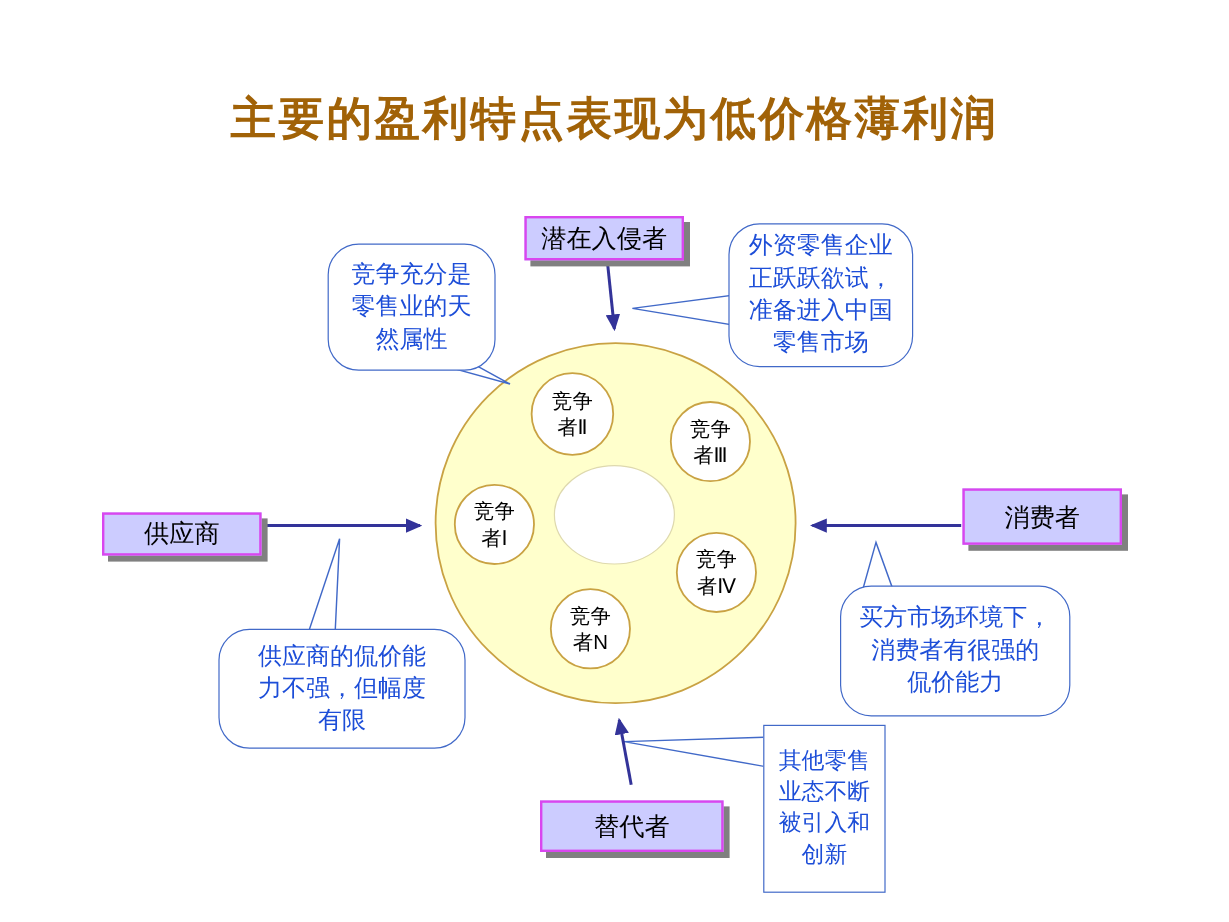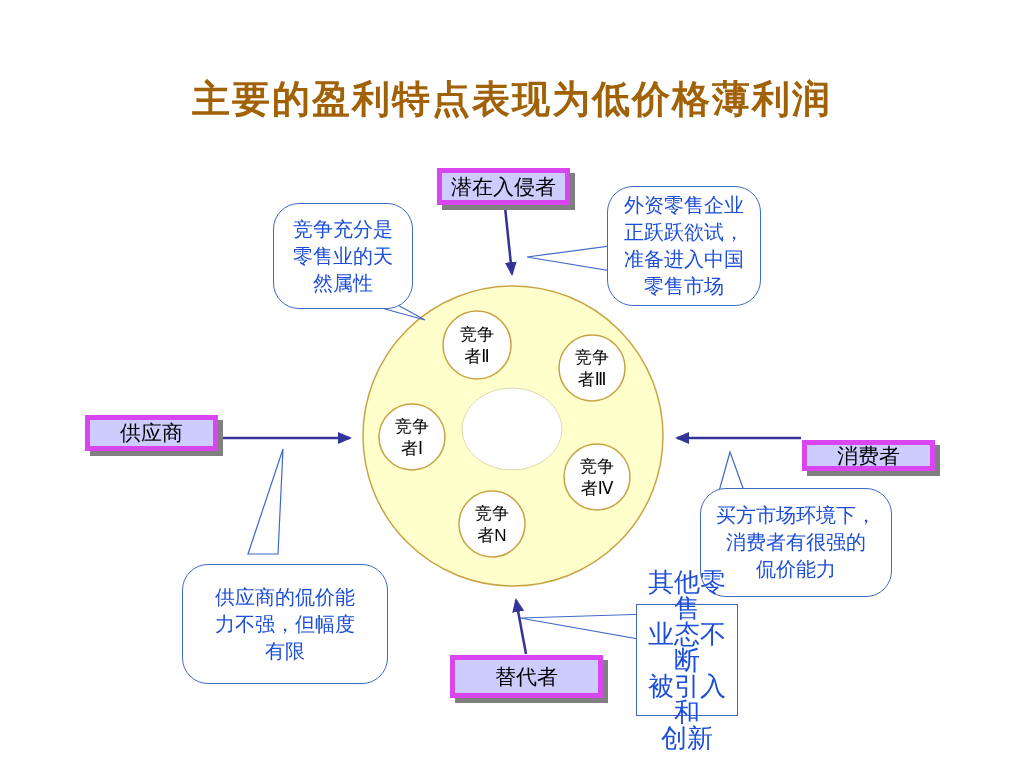--- a/index.html
+++ b/index.html
@@ -17,23 +17,23 @@
 
   .big-circle   { fill:var(--circle-fill,#ffffcc); stroke:var(--circle-border,#c9a243); stroke-width:1.5; }
   .small-circle { fill:#ffffff; stroke:var(--circle-border,#c9a243); stroke-width:1.5; }
   .center-ellipse { fill:#ffffff; stroke:#ded9ae; stroke-width:1; }
   .arrow-line { stroke:var(--arrow,#333399); stroke-width:2.5; fill:none; }
   .arrow-head { fill:var(--arrow,#333399); }
   .tail { fill:#ffffff; stroke:var(--callout-border,#4169c8); stroke-width:1.2; }
 
   .force-box {
     position:absolute; background:var(--box-fill,#ccccff);
-    border:5px solid #d946ef; box-shadow:5px 5px 0 var(--box-shadow,#808080);
+    border:2px solid #d946ef; box-shadow:5px 5px 0 var(--box-shadow,#808080);
     display:flex; align-items:center; justify-content:center;
-    font-size:21px; color:#000; white-space:nowrap;
+    font-size:21px; color:#000; white-space:nowrap;margin-top:12px;
   }
 
   .callout {
     position:absolute; background:#ffffff;
     border:1px solid var(--callout-border,#4169c8);
     display:flex; align-items:center; justify-content:center;
     text-align:center; font-size:20px; line-height:27px;
     white-space:pre-line; color:#1d4ed8;
   }
   .callout.rounded { border-radius:26px; }
@@ -78,37 +78,37 @@
     <polygon class="tail" points="650,614 650,641 520,618"></polygon>
 
     <line class="arrow-line" x1="505" y1="207" x2="512" y2="274" marker-end="url(#ah)"></line>
     <line class="arrow-line" x1="219" y1="438" x2="350" y2="438" marker-end="url(#ah)"></line>
     <line class="arrow-line" x1="801" y1="438" x2="677" y2="438" marker-end="url(#ah)"></line>
     <line class="arrow-line" x1="526" y1="654" x2="516" y2="600" marker-end="url(#ah)"></line>
   </svg>
 
   <div class="force-box" style="left:437px; top:168px; width:133px; height:37px;">潜在入侵者</div>
   <div class="force-box" style="left:85px; top:415px; width:133px; height:36px;">供应商</div>
-  <div class="force-box" style="left:802px; top:440px; width:133px; height:31px;">消费者</div>
+  <div class="force-box" style="left:802px; top:395px; width:133px; height:47px;">消费者</div>
   <div class="force-box" style="left:450px; top:655px; width:153px; height:43px;">替代者</div>
 
   <div class="callout rounded" style="left:273px; top:203px; width:140px; height:106px;">竞争充分是
 零售业的天
 然属性</div>
   <div class="callout rounded" style="left:607px; top:186px; width:154px; height:120px;">外资零售企业
 正跃跃欲试，
 准备进入中国
 零售市场</div>
-  <div class="callout rounded" style="left:182px; top:564px; width:206px; height:120px;">供应商的侃价能
+  <div class="callout rounded" style="left:182px; top:524px; width:206px; height:100px;">供应商的侃价能
 力不强，但幅度
 有限</div>
   <div class="callout rounded" style="left:700px; top:488px; width:192px; height:109px;">买方市场环境下，
 消费者有很强的
 侃价能力</div>
-  <div class="callout" style="left:636px; top:604px; width:102px; height:112px; line-height:26px; font-size:26px;">其他零售
+  <div class="callout" style="left:636px; top:604px; width:102px; height:140px; line-height:26px; font-size:19px;">其他零售
 业态不断
 被引入和
 创新</div>
 
   <div class="circle-label" style="left:437px; top:324px; width:80px;">竞争
 者Ⅱ</div>
   <div class="circle-label" style="left:552px; top:347px; width:80px;">竞争
 者Ⅲ</div>
   <div class="circle-label" style="left:372px; top:416px; width:80px;">竞争
 者Ⅰ</div>

